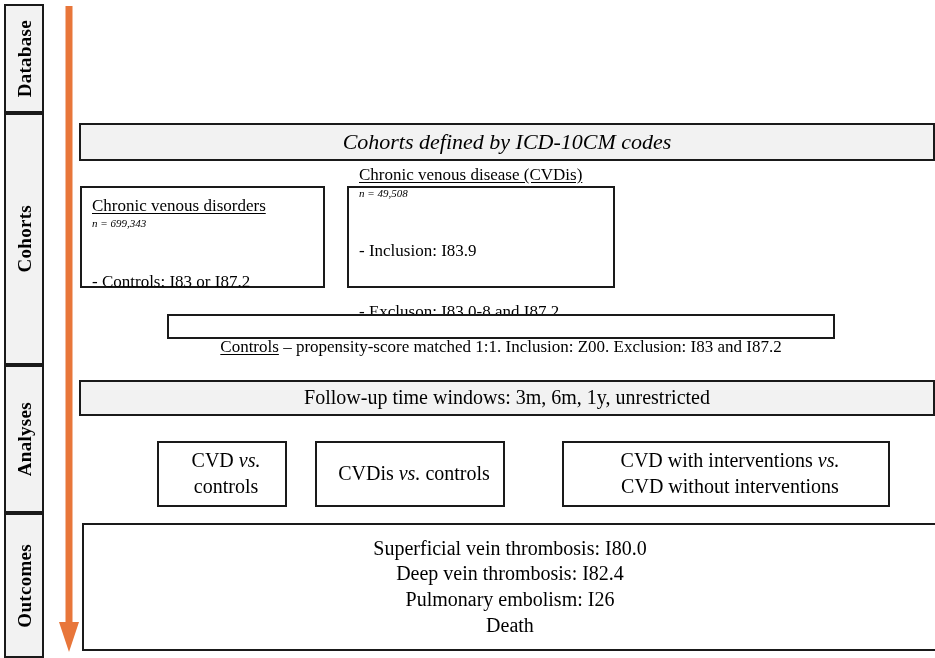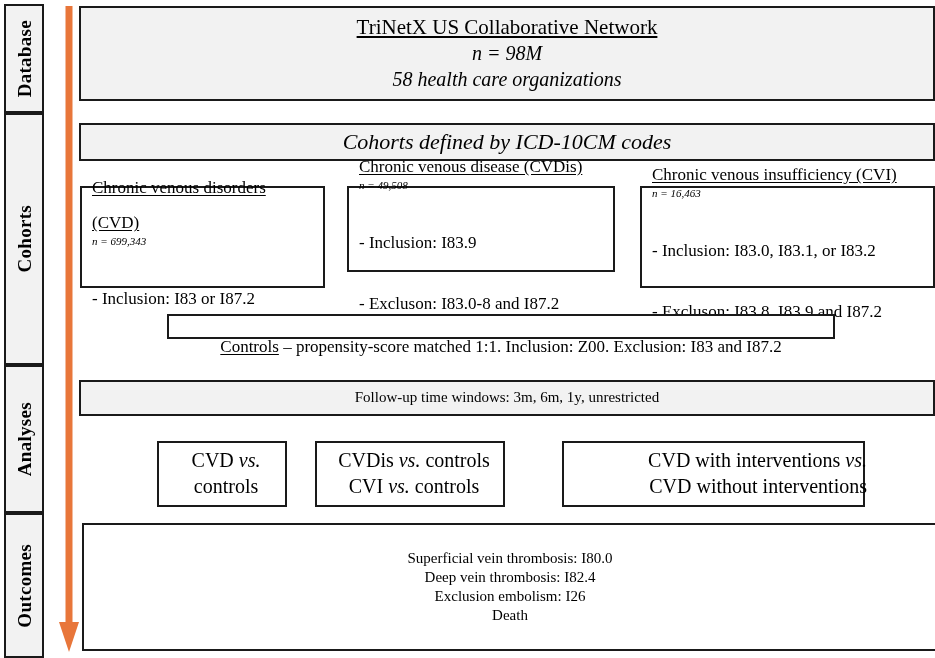--- a/index.html
+++ b/index.html
@@ -77,21 +77,21 @@
 
   .line { display: block; width: 100%; }
 
   .t-title {
     font-size: 21px;
     text-decoration: underline;
     text-underline-offset: 2px;
   }
   .t-ital    { font-style: italic; font-size: 20px; }
   .t-ital-lg { font-style: italic; font-size: 22px; }
-  .t-plain   { font-size: 15px; }
+  .t-plain   { font-size: 20px; }
   .t-plain-sm{ font-size: 17px; margin-top: 40px; }
   .t-head-ul {
     font-size: 17px;
     text-decoration: underline;
     text-underline-offset: 2px;
     margin-top: 13px;
   }
   .t-n {
     font-size: 11px;
     font-style: italic;
@@ -118,50 +118,38 @@
     <div class="stage-cell" style="top:509px; height:145px;">
       <span class="stage-label">Outcomes</span>
     </div>
   </div>
 
   <svg class="flow-arrow" viewBox="0 0 22 648" preserveAspectRatio="none">
     <line x1="11" y1="0" x2="11" y2="618" stroke="#E8763A" stroke-width="7"></line>
     <polygon points="11,646 1,616 21,616" fill="#E8763A"></polygon>
   </svg>
 
-  <div class="box shaded center" style="left:79px; top:6px; width:856px; height:95px;">
-    <span class="line t-title">TriNetX US Collaborative Network</span>
-    <span class="line t-ital">n = 98M</span>
-    <span class="line t-ital">58 health care organizations</span>
-  </div>
 
   <div class="box shaded center" style="left:79px; top:123px; width:856px; height:38px;">
     <span class="line t-ital-lg">Cohorts defined by ICD-10CM codes</span>
   </div>
 
   <div class="box plain left" style="left:80px; top:186px; width:245px; height:102px;">
     <span class="line t-head-ul">Chronic venous disorders</span>
-    <span class="line t-head-ul">(CVD)</span>
     <span class="line t-n">n = 699,343</span>
-    <span class="line t-plain-sm"> - Inclusion: I83 or I87.2</span>
+    <span class="line t-plain-sm"> - Controls: I83 or I87.2</span>
   </div>
 
-  <div class="box plain left" style="left:347px; top:186px; width:268px; height:86px;">
+  <div class="box plain left" style="left:347px; top:186px; width:268px; height:102px;">
     <span class="line t-head-ul">Chronic venous disease (CVDis)</span>
     <span class="line t-n">n = 49,508</span>
     <span class="line t-plain-sm"> - Inclusion: I83.9</span>
     <span class="line t-plain-sm"> - Excluson: I83.0-8 and I87.2</span>
   </div>
 
-  <div class="box plain left" style="left:640px; top:186px; width:295px; height:102px;">
-    <span class="line t-head-ul">Chronic venous insufficiency (CVI)</span>
-    <span class="line t-n">n = 16,463</span>
-    <span class="line t-plain-sm"> - Inclusion: I83.0, I83.1, or I83.2</span>
-    <span class="line t-plain-sm"> - Excluson: I83.8, I83.9 and I87.2</span>
-  </div>
 
   <div class="box plain center" style="left:167px; top:314px; width:668px; height:25px;">
     <span class="line t-plain-sm">
       <span class="ul">Controls</span><span> – propensity-score matched 1:1. Inclusion: Z00. Exclusion: I83 and I87.2</span>
     </span>
   </div>
 
   <div class="box shaded center" style="left:79px; top:380px; width:856px; height:36px;">
     <span class="line t-plain">Follow-up time windows: 3m, 6m, 1y, unrestricted</span>
   </div>
@@ -172,34 +160,31 @@
     </span>
     <span class="line t-ana">
       <span>controls</span><span class="it"></span><span></span>
     </span>
   </div>
 
   <div class="box plain center" style="left:315px; top:441px; width:190px; height:66px;">
     <span class="line t-ana">
       <span>CVDis </span><span class="it">vs.</span><span> controls</span>
     </span>
-    <span class="line t-ana">
-      <span>CVI </span><span class="it">vs.</span><span> controls</span>
-    </span>
   </div>
 
-  <div class="box plain center" style="left:562px; top:441px; width:303px; height:66px;text-align:right;">
+  <div class="box plain center" style="left:562px; top:441px; width:328px; height:66px;">
     <span class="line t-ana">
       <span>CVD with interventions </span><span class="it">vs.</span><span></span>
     </span>
     <span class="line t-ana">
       <span>CVD without interventions</span><span class="it"></span><span></span>
     </span>
   </div>
 
   <div class="box plain center" style="left:82px; top:523px; width:856px; height:128px;">
     <span class="line t-plain">Superficial vein thrombosis: I80.0</span>
     <span class="line t-plain">Deep vein thrombosis: I82.4</span>
-    <span class="line t-plain">Exclusion embolism: I26</span>
+    <span class="line t-plain">Pulmonary embolism: I26</span>
     <span class="line t-plain">Death</span>
   </div>
 
 </div>
 
 </body></html>

